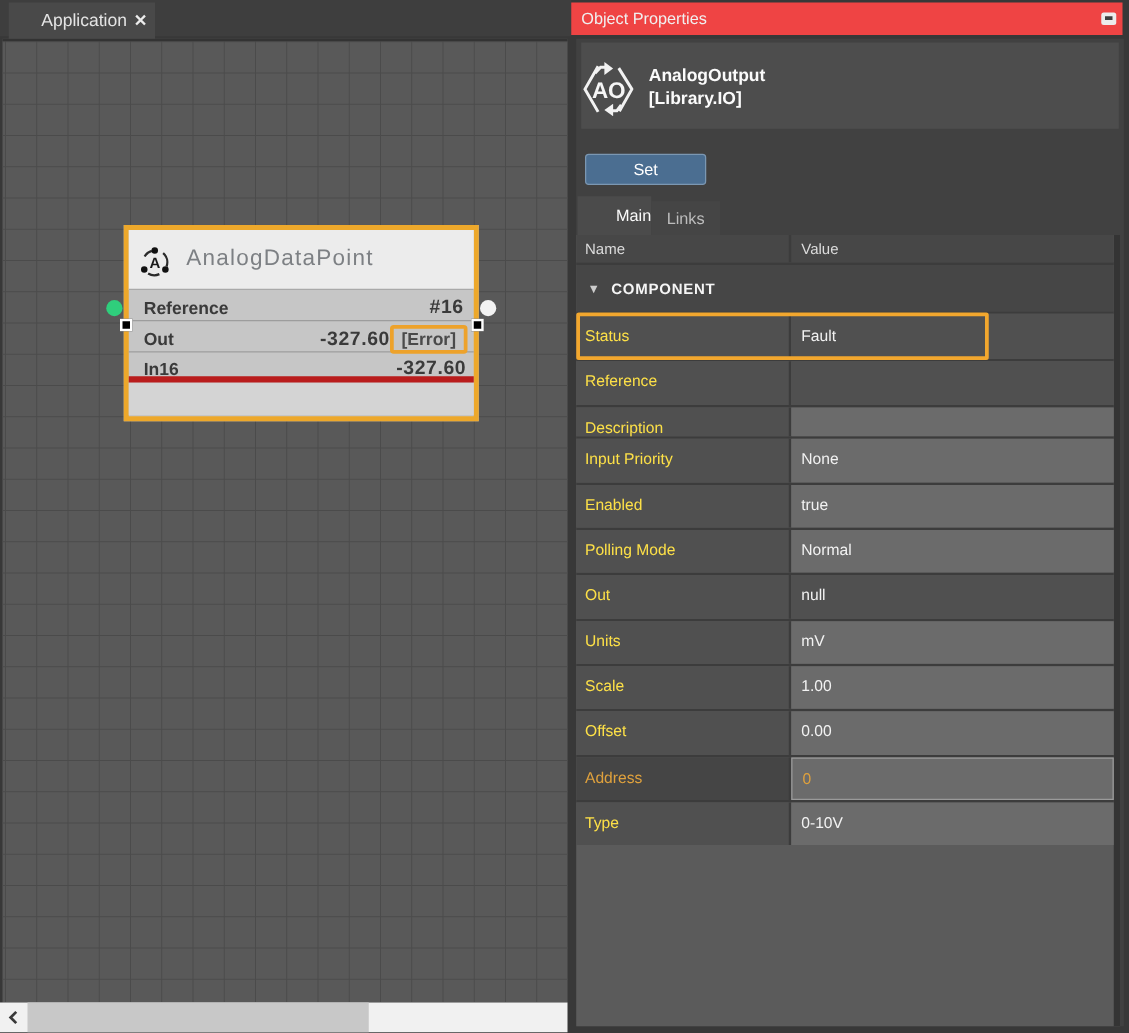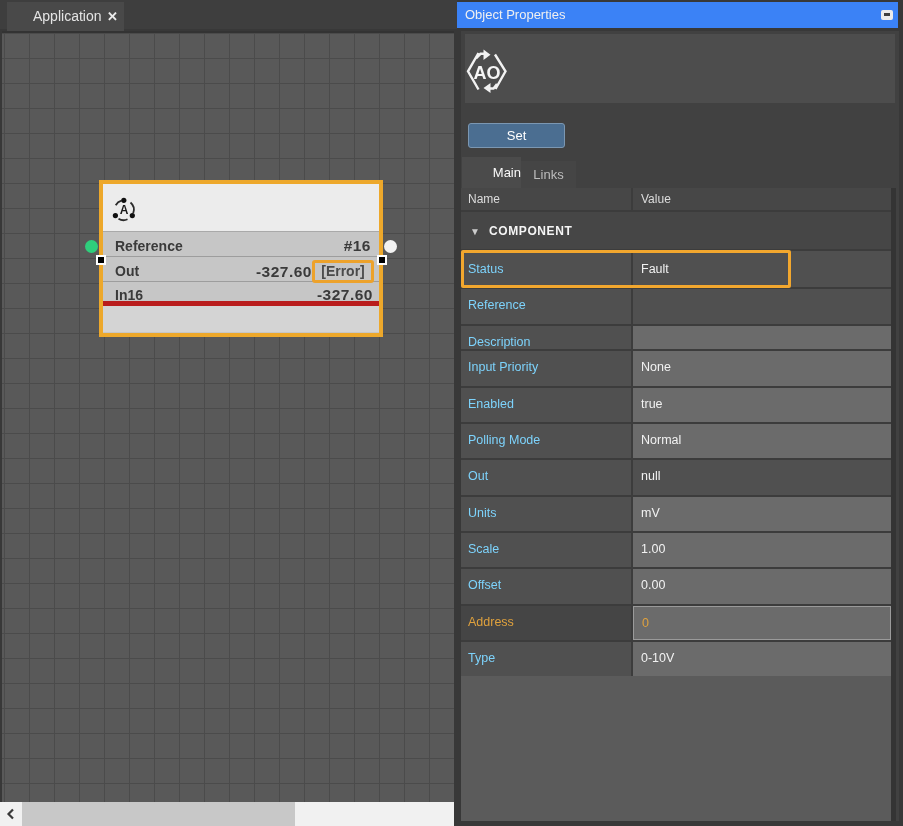--- a/index.html
+++ b/index.html
@@ -1,20 +1,20 @@
 <!DOCTYPE html>
 <html><head>
 <meta charset="utf-8">
 <style>
 * { margin:0; padding:0; box-sizing:border-box; }
 html,body { width:903px; height:826px; overflow:hidden; }
 body { background:#383838; font-family:"Liberation Sans", sans-serif; position:relative; }
 .abs { position:absolute; }
 .row { display:flex; border-top:2px solid #3c3c3c; font-size:12.5px; }
-.nc { width:172px; background:#505050; color:#7dd3fc; border-right:2px solid #3c3c3c; padding:9px 0 0 7px; }
+.nc { width:172px; background:#505050; color:#fde047; border-right:2px solid #3c3c3c; padding:9px 0 0 7px; }
 .vc { flex:1; padding:9px 0 0 8px; color:#f2f2f2; }
 .vd { background:#505050; }
 .vl { background:#6b6b6b; }
 </style>
 </head>
 <body>
 
 <div class="abs" style="left:0;top:2;width:457px;height:29px;background:#3e3e3e;"></div>
 <div class="abs" style="left:7px;top:2px;width:117px;height:30px;background:#494949;color:#e4e4e4;font-size:13px;">
   <span class="abs" style="left:26px;top:6px;font-size:14px;">Application</span>
@@ -32,20 +32,21 @@
       <g stroke="#2b2b2b" stroke-width="1.8" fill="none">
         <path d="M 5.7 9.2 A 9.6 9.6 0 0 1 11.5 4.7"></path>
         <path d="M 20.5 6.5 A 9.6 9.6 0 0 1 23.2 17.2"></path>
         <path d="M 8.5 22.8 A 9.6 9.6 0 0 0 17.5 23.3"></path>
       </g>
       <circle cx="13.8" cy="4.3" r="2.6" fill="#111"></circle>
       <circle cx="5.4" cy="19.6" r="2.6" fill="#111"></circle>
       <circle cx="22.3" cy="19.6" r="2.6" fill="#111"></circle>
       <text x="14" y="18.4" font-size="12" font-weight="bold" fill="#1a1a1a" text-anchor="middle" font-family="Liberation Sans">A</text>
     </svg>
+    <span class="abs" style="left:46px;top:12px;font-size:18px;letter-spacing:1px;color:#7d8084;">AnalogDataPoint</span>
   </div>
   <div style="height:25px;border-bottom:1px solid #9d9d9d;font-size:14px;font-weight:bold;color:#3a3a3a;position:relative;">
     <span class="abs" style="left:12px;top:6px;">Reference</span>
     <span class="abs" style="right:8px;top:5px;font-size:15.5px;letter-spacing:0.5px;">#16</span>
   </div>
   <div style="height:25px;border-bottom:1px solid #9d9d9d;font-size:14px;font-weight:bold;color:#3a3a3a;position:relative;">
     <span class="abs" style="left:12px;top:6px;">Out</span>
     <span class="abs" style="right:67px;top:6px;font-size:15.5px;letter-spacing:0.5px;">-327.60</span>
   </div>
   <div style="height:24px;border-bottom:5px solid #b91c1c;font-size:14px;font-weight:bold;color:#3a3a3a;position:relative;">
@@ -63,40 +64,41 @@
 <div class="abs" style="left:96px;top:255px;width:10px;height:10px;background:#000;border:2px solid #fff;"></div>
 <div class="abs" style="left:377px;top:255px;width:10px;height:10px;background:#000;border:2px solid #fff;"></div>
 
 <div class="abs" style="left:0;top:802px;width:454px;height:24px;background:#f1f1f1;">
   <div class="abs" style="left:22px;top:0;width:273px;height:24px;background:#c8c8c8;"></div>
   <svg class="abs" style="left:5px;top:6px;" width="12" height="12" viewBox="0 0 12 12">
     <path d="M 8 1.5 L 3.5 6 L 8 10.5" stroke="#3a3a3a" stroke-width="2.2" fill="none"></path>
   </svg>
 </div>
 
-<div class="abs" style="left:457px;top:2px;width:441px;height:26px;background:#3b82f6;color:#f0f0f0;font-size:13px;">
+<div class="abs" style="left:457px;top:2px;width:441px;height:26px;background:#ef4444;color:#f0f0f0;font-size:13px;">
   <span class="abs" style="left:8px;top:5px;">Object Properties</span>
   <div class="abs" style="left:424px;top:8px;width:12px;height:10px;background:#ececec;border-radius:2px;">
     <div class="abs" style="left:3px;top:3px;width:6px;height:3px;background:#3f3f3f;"></div>
   </div>
 </div>
 <div class="abs" style="left:461px;top:31px;width:438px;height:790px;background:#414141;"></div>
 
 <div class="abs" style="left:465px;top:34px;width:430px;height:69px;background:#4d4d4d;">
   <svg class="abs" style="left:1px;top:15px;" width="41" height="45" viewBox="0 0 41 45">
     <g stroke="#f2f2f2" stroke-width="2.4" fill="none">
       <path d="M 12.5 4 L 2 22.3 L 12.5 40.5"></path>
       <path d="M 29 5.5 L 39.5 22.3 L 29.5 40"></path>
       <path d="M 10 9.5 L 14.5 4.8 L 18 4.8"></path>
       <path d="M 31 35 L 27.5 39.5 L 24 39.5"></path>
     </g>
     <path d="M 17.5 0.5 L 17.5 11 L 24.5 5.8 Z" fill="#f2f2f2"></path>
     <path d="M 24.5 34 L 24.5 44 L 17.5 39 Z" fill="#f2f2f2"></path>
     <text x="21" y="29.5" font-size="18" font-weight="bold" fill="#f6f6f6" text-anchor="middle" font-family="Liberation Sans">AO</text>
   </svg>
+  <div class="abs" style="left:54px;top:17px;font-size:14px;font-weight:bold;color:#fbfbfb;line-height:18px;">AnalogOutput<br>[Library.IO]</div>
 </div>
 
 <div class="abs" style="left:468px;top:123px;width:97px;height:25px;background:#4b6e91;border:1px solid #7b97b2;border-radius:3px;
   color:#fff;font-size:13px;text-align:center;line-height:23px;">Set</div>
 
 <div class="abs" style="left:462px;top:157px;width:59px;height:31px;background:#4b4b4b;color:#fafafa;font-size:13px;text-align:right;line-height:31px;">Main</div>
 <div class="abs" style="left:521px;top:161px;width:55px;height:27px;background:#454545;color:#bdbdbd;font-size:13px;text-align:center;line-height:27px;">Links</div>
 
 <div class="abs" style="left:461px;top:188px;width:435px;height:633px;background:#5b5b5b;border-right:5px solid #343434;">
 

